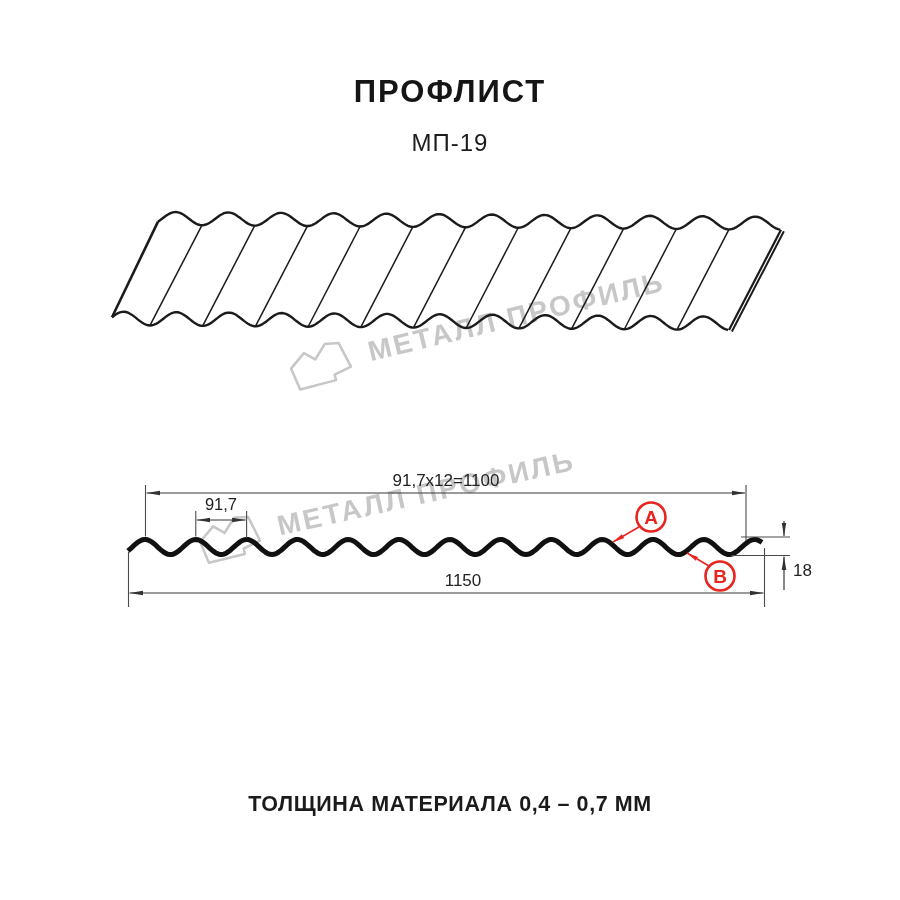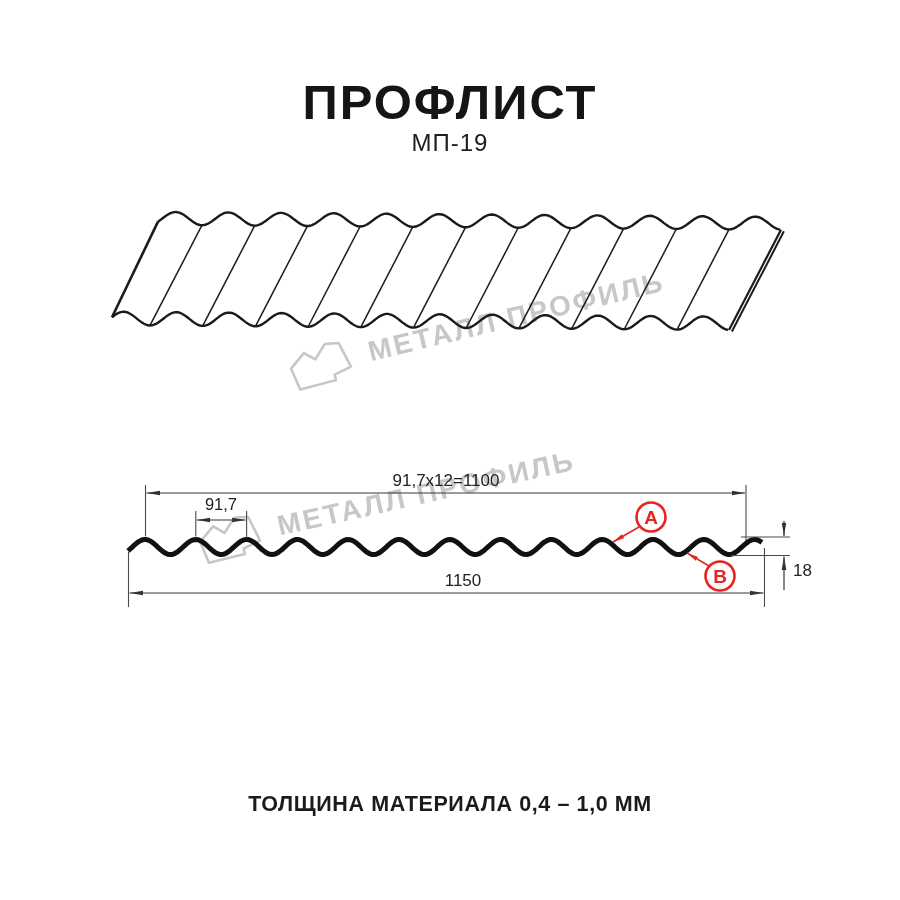--- a/index.html
+++ b/index.html
@@ -2,21 +2,21 @@
 <html><head>
 <meta charset="utf-8">
 <style>
   html,body { margin:0; padding:0; }
   body {
     width:900px; height:900px; position:relative; overflow:hidden;
     background:#ffffff; font-family:"Liberation Sans", sans-serif;
   }
   .page-title {
     position:absolute; left:0; right:0; top:74px; text-align:center;
-    font-size:49px; font-weight:800; letter-spacing:2px; color:#151515; z-index:3;
+    font-size:31px; font-weight:800; letter-spacing:2px; color:#151515; z-index:3;
   }
   .page-subtitle {
     position:absolute; left:0; right:0; top:129px; text-align:center;
     font-size:24px; font-weight:500; letter-spacing:1px; color:#1d1d1d; z-index:3;
   }
   .footer-note {
     position:absolute; left:0; right:0; top:792px; text-align:center;
     font-size:21.5px; font-weight:600; letter-spacing:0.6px; color:#1b1b1b; z-index:3;
   }
   .watermark {
@@ -124,13 +124,13 @@
     <text class="callout-letter" x="651" y="523.5" text-anchor="middle" fill="#e82420">A</text>
   </g>
 
   <g>
     <line x1="709" y1="566" x2="687" y2="553" stroke="#e82420" stroke-width="1.5" marker-end="url(#arrRed)"></line>
     <circle cx="720" cy="576" r="14.5" fill="none" stroke="#e82420" stroke-width="2.6"></circle>
     <text class="callout-letter" x="720" y="582.5" text-anchor="middle" fill="#e82420">B</text>
   </g>
 </svg>
 
-<div class="footer-note">ТОЛЩИНА МАТЕРИАЛА 0,4 – 1,0 ММ</div>
+<div class="footer-note">ТОЛЩИНА МАТЕРИАЛА 0,4 – 0,7 ММ</div>
 
 </body></html>

